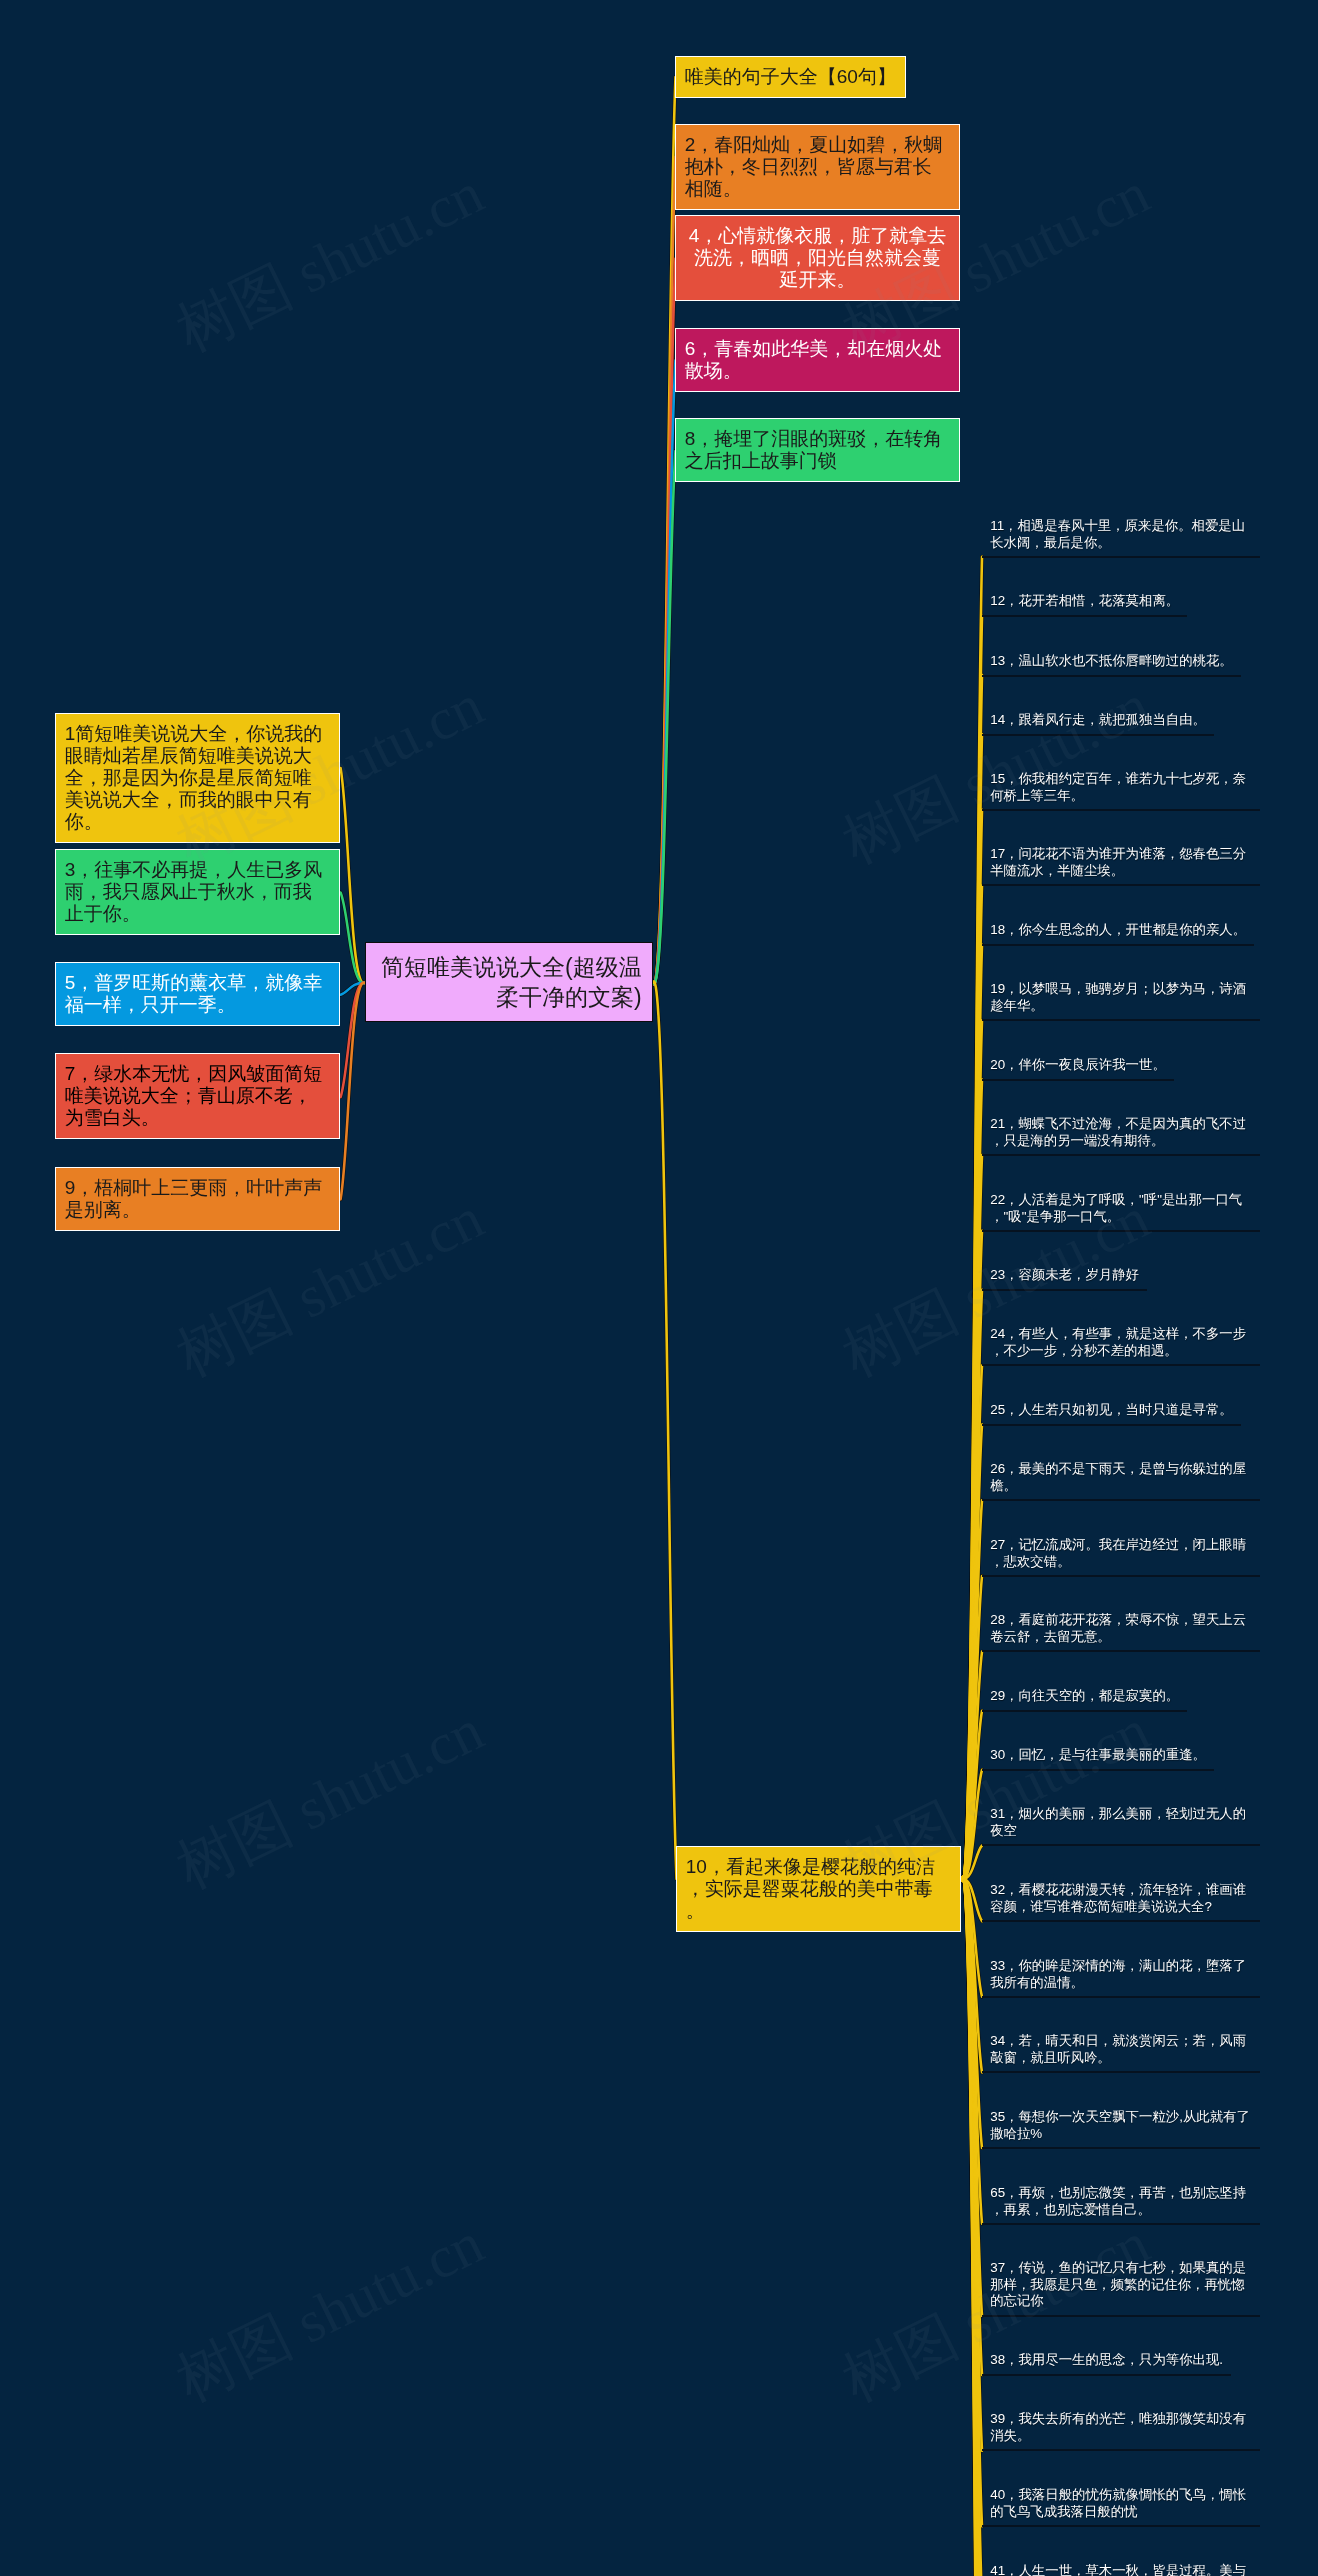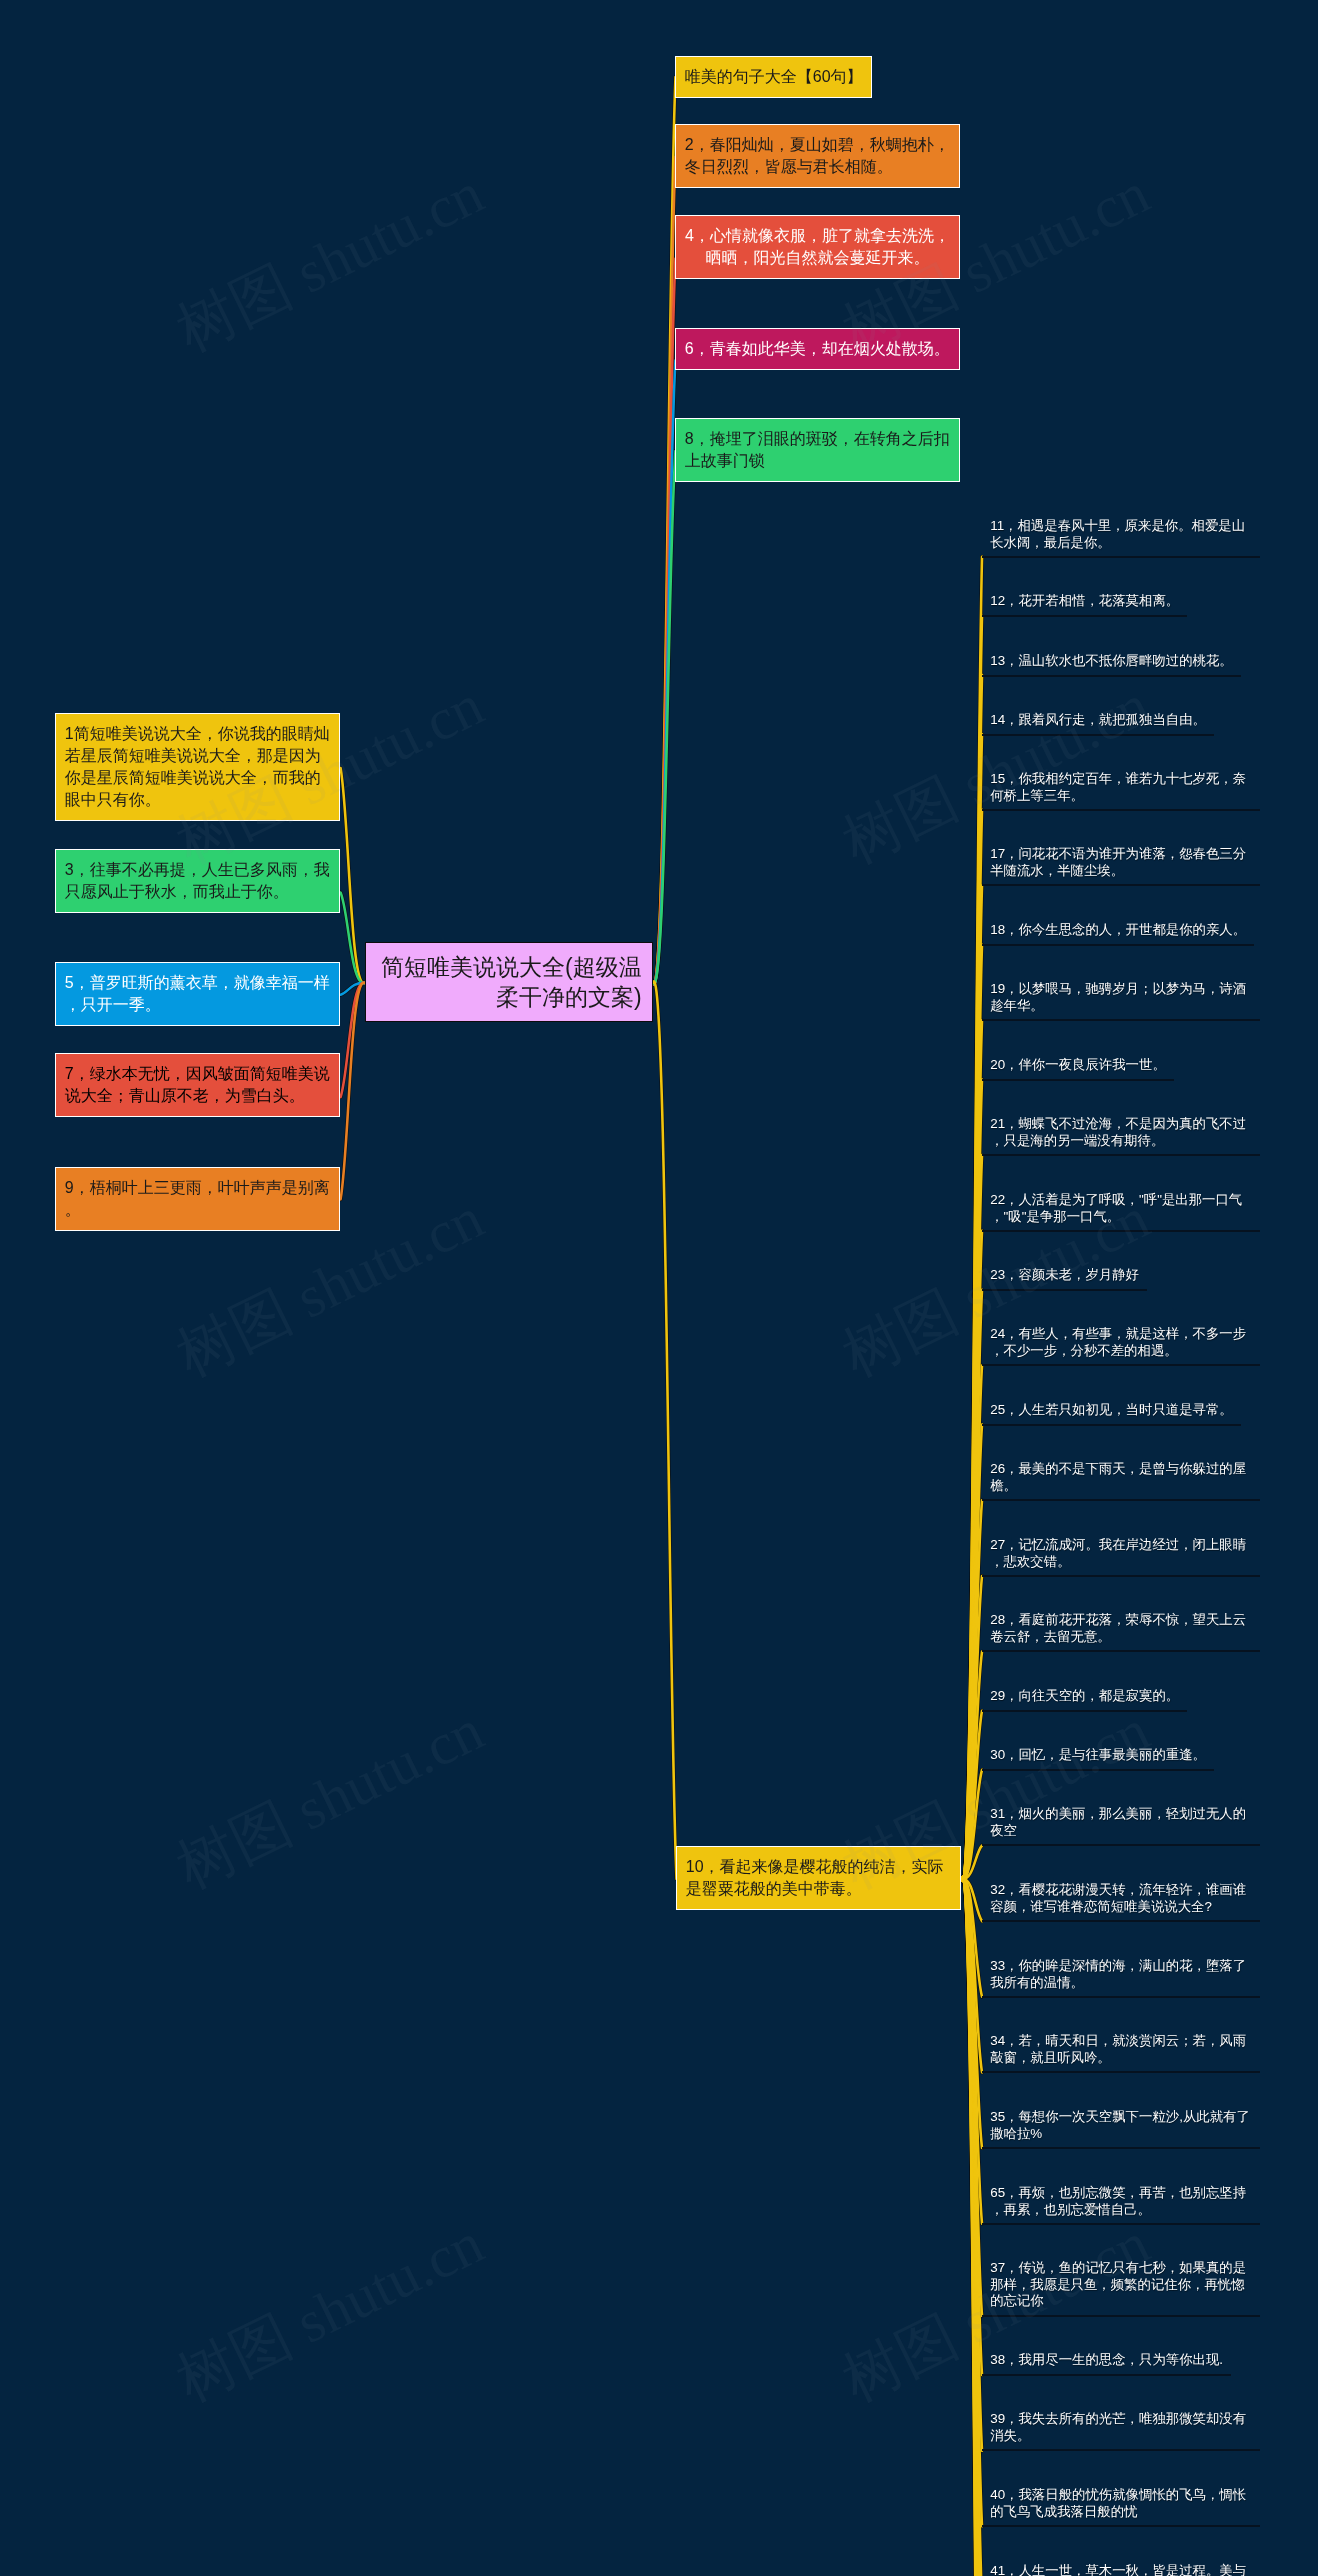--- a/index.html
+++ b/index.html
@@ -5,21 +5,21 @@
 <style>
   html,body{margin:0;padding:0;background:#042440;}
   #stage{position:relative;width:1319px;height:3258px;background:#042440;overflow:hidden;
     font-family:"Liberation Sans",sans-serif;}
   #wm{position:absolute;left:0;top:0;width:1319px;height:3258px;pointer-events:none;z-index:5;overflow:hidden;}
   .wmtxt{position:absolute;color:rgba(125,138,155,0.078);font-size:59px;
     font-family:"Liberation Serif",serif;white-space:nowrap;
     transform:rotate(-26deg);transform-origin:0 100%;}
   #links{position:absolute;left:0;top:0;z-index:2;}
   .node{position:absolute;z-index:3;box-sizing:border-box;border:1.5px solid #ffffff;
-    padding:8.8px;font-size:16px;line-height:22px;line-break:anywhere;}
+    padding:8.8px;font-size:19px;line-height:22px;line-break:anywhere;}
   .rootnode{position:absolute;z-index:3;box-sizing:border-box;border:1.5px solid #0d0d0d;
     padding:8.8px 10.3px;text-align:center;font-size:23px;line-height:30px;line-break:anywhere;}
   .leaf{position:absolute;z-index:3;box-sizing:border-box;color:#ffffff;
     font-size:13.4px;line-height:16.5px;line-break:anywhere;
     text-shadow:0.5px 0.5px 0.8px rgba(0,0,0,0.5);}
   .leaf-text{padding:0 8.2px;}
   .node > span,.rootnode > span,.leaf-text{will-change:opacity;display:block;}
   .leaf-rule{height:2.1px;background:#061220;margin-top:5.2px;}
 </style>
 </head>

